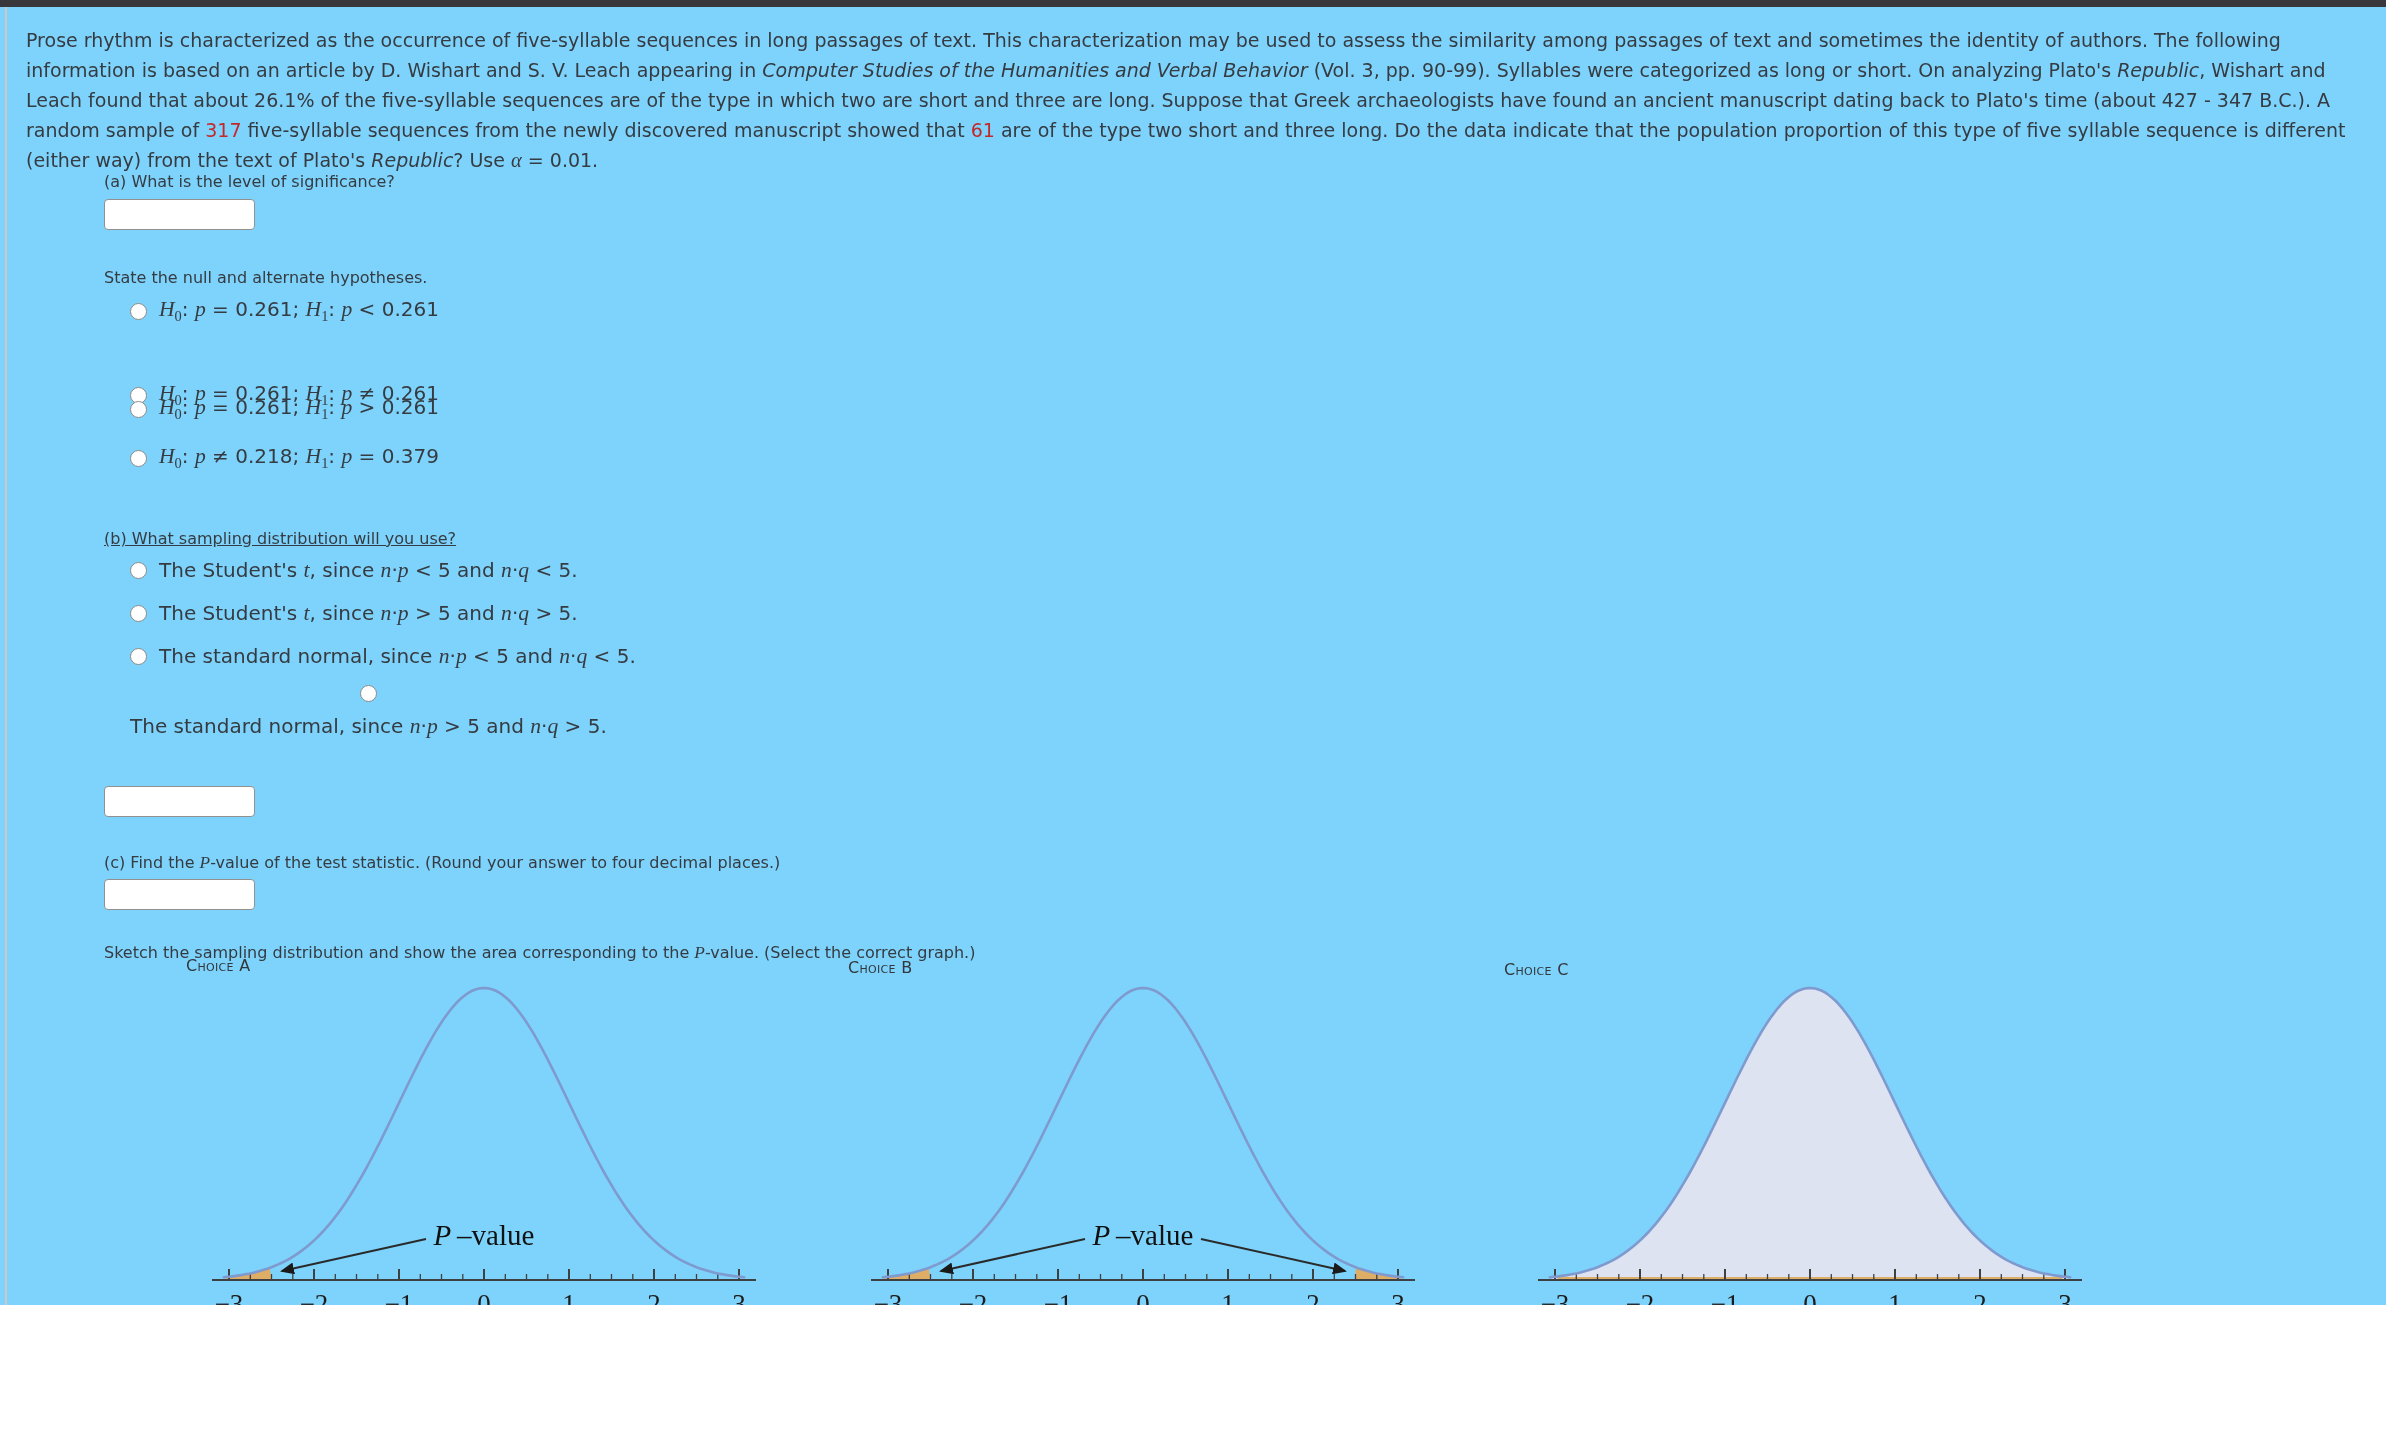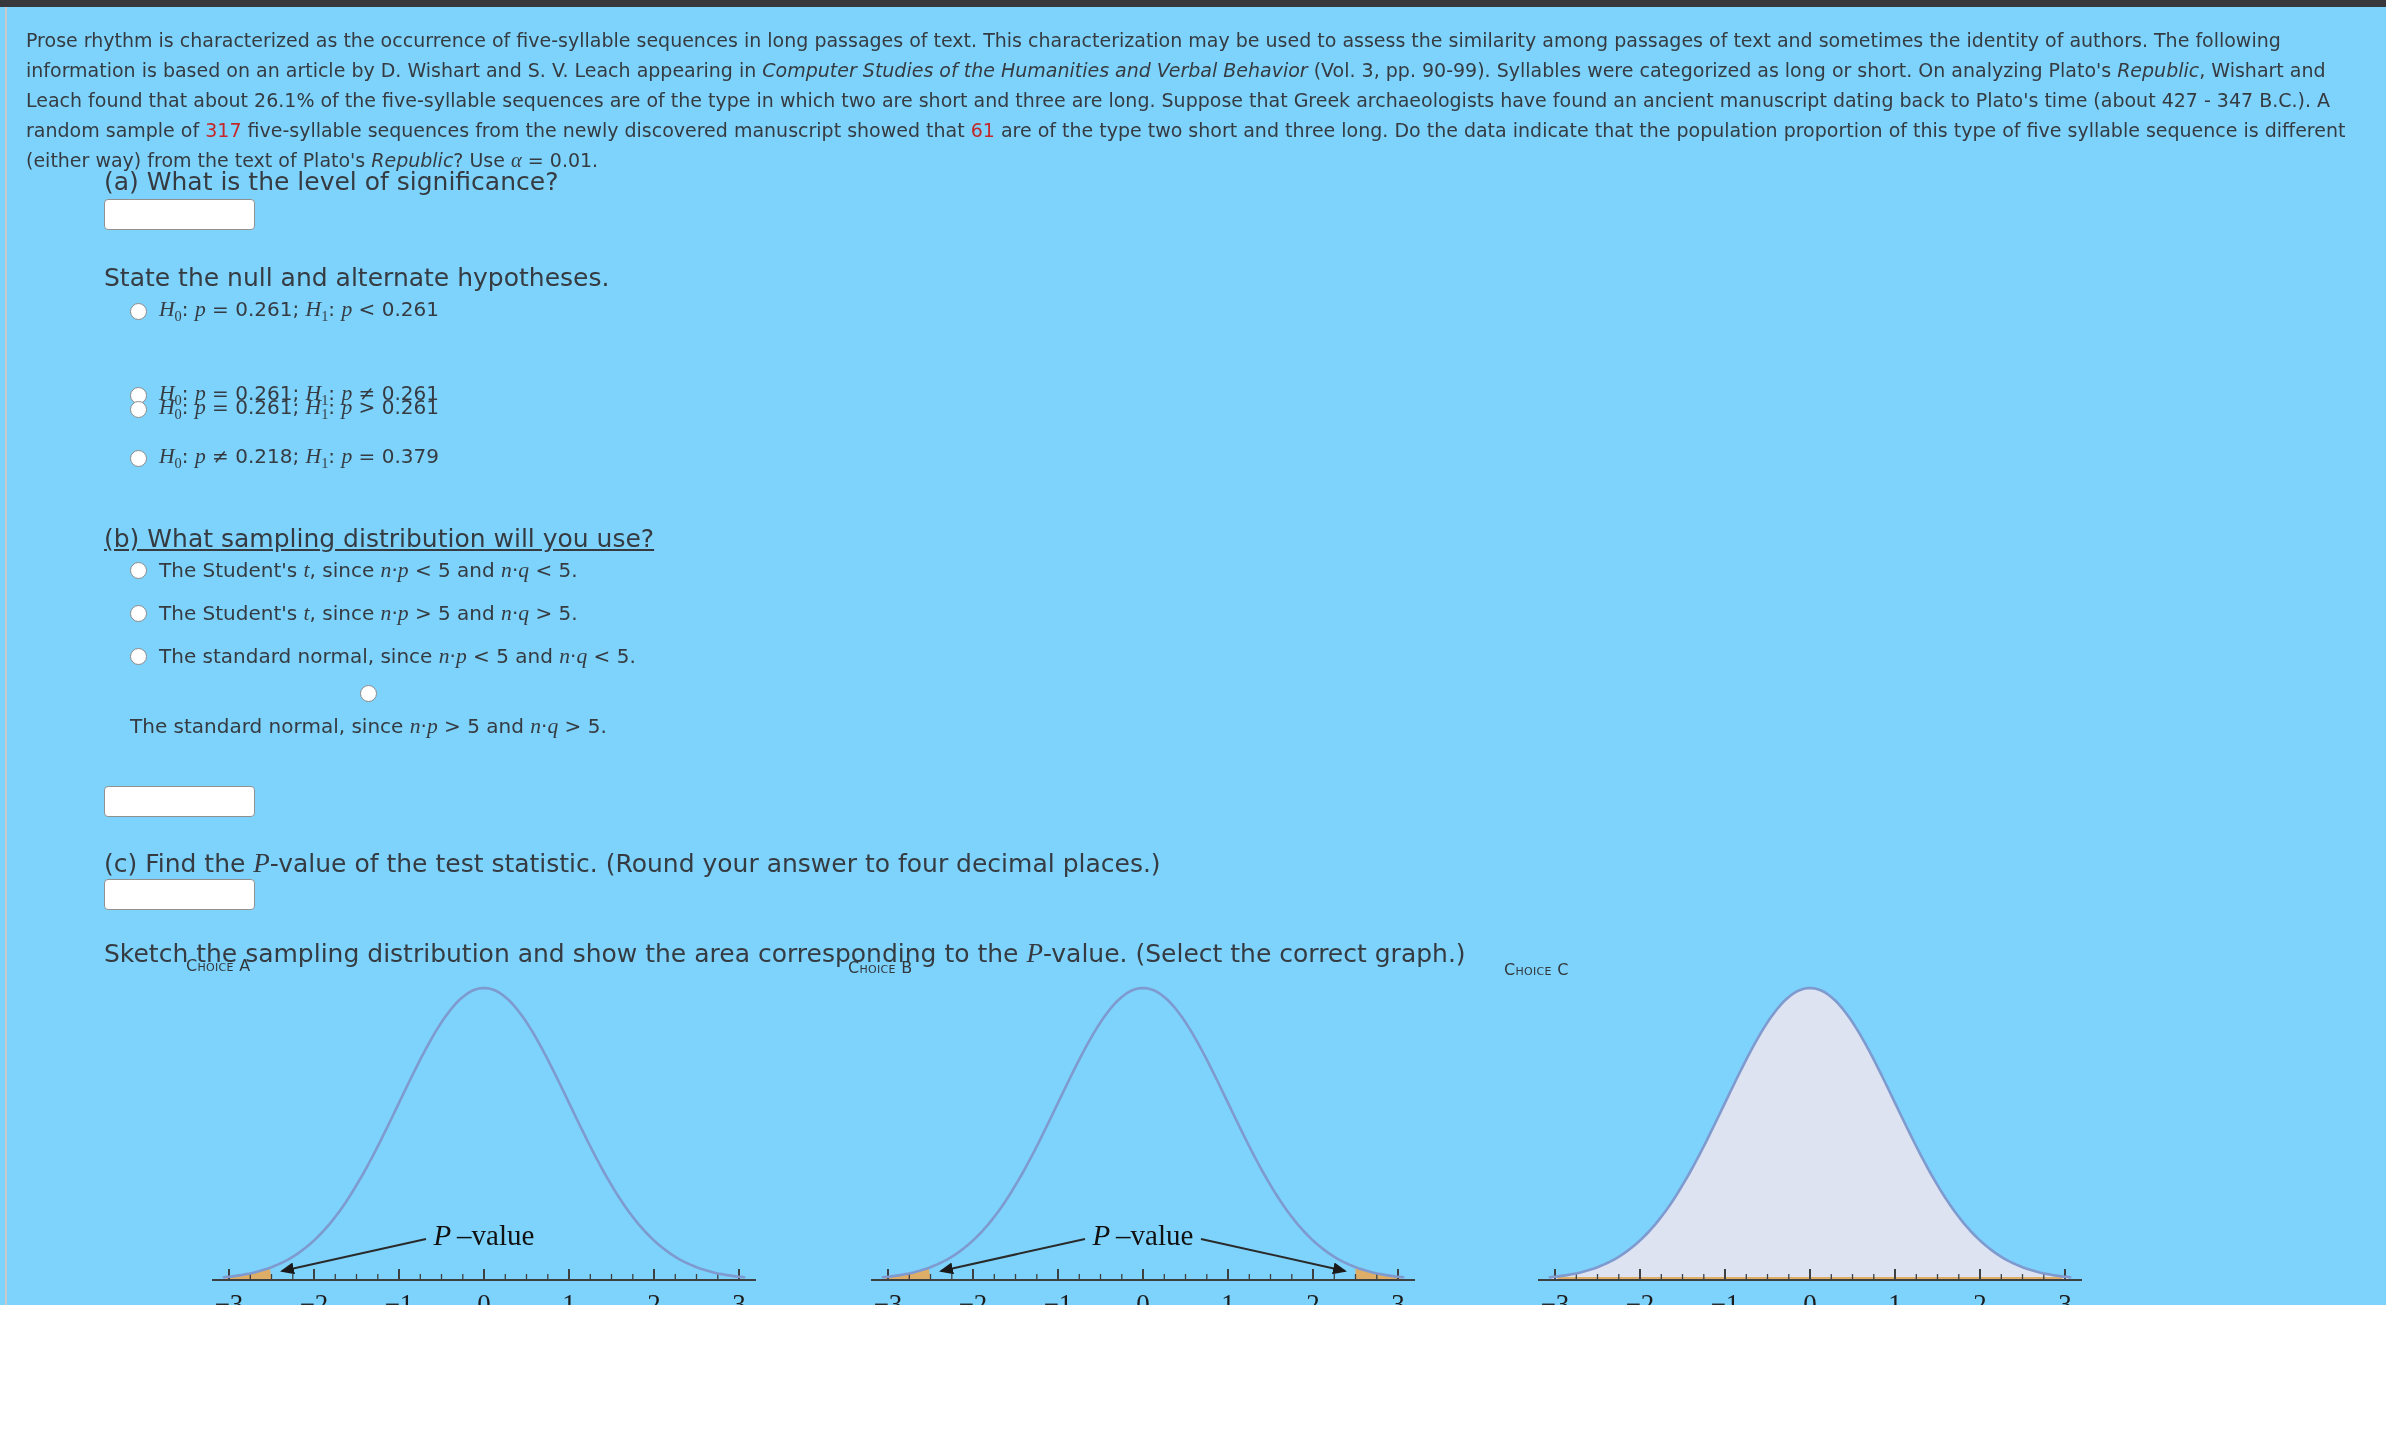--- a/index.html
+++ b/index.html
@@ -4,21 +4,21 @@
 <style>
   html,body{margin:0;padding:0;background:#fff;}
   #page{position:relative;width:2386px;height:1305px;overflow:hidden;background:#7dd3fc;
         font-family:"DejaVu Sans","Liberation Sans",sans-serif;color:#363b41;}
   .bar{position:absolute;left:0;width:2386px;}
   #top-bar{top:0;height:7px;background:#38373b;z-index:6;}
   #bottom-bar{top:1415px;height:14px;background:#281d1f;z-index:6;}
   #left-line{position:absolute;left:5px;top:7px;width:2px;height:1422px;background:#c9c9c9;}
   .abs{position:absolute;}
   #intro{left:26px;top:6px;width:2348px;font-size:19px;line-height:30px;}
-  .qtext{font-size:25px;line-height:24px;white-space:nowrap;}
+  .qtext{font-size:16px;line-height:24px;white-space:nowrap;}
   .seg-i{font-style:italic;}
   .seg-r{color:#c42828;}
   .seg-v{font-family:"Liberation Serif",serif;font-style:italic;font-size:1.08em;}
   .seg-s{font-family:"Liberation Serif",serif;font-size:0.72em;vertical-align:-0.38em;}
   .answer-input{position:absolute;width:151px;height:31px;border:1px solid #919191;border-radius:4px;
                 box-sizing:border-box;background:#fff;font-size:17px;padding:0 6px;outline:none;}
   .option-row{position:absolute;display:flex;align-items:center;gap:12px;height:28px;cursor:pointer;text-align:center;}
   .radio{width:17px;height:17px;border:1px solid #8b8b8b;border-radius:50%;background:#fff;flex:0 0 auto;box-sizing:border-box;}
   .formula{font-size:20px;white-space:nowrap;}
   .choice-label{position:absolute;font-variant:small-caps;font-size:16px;letter-spacing:0.3px;color:#33373c;}

